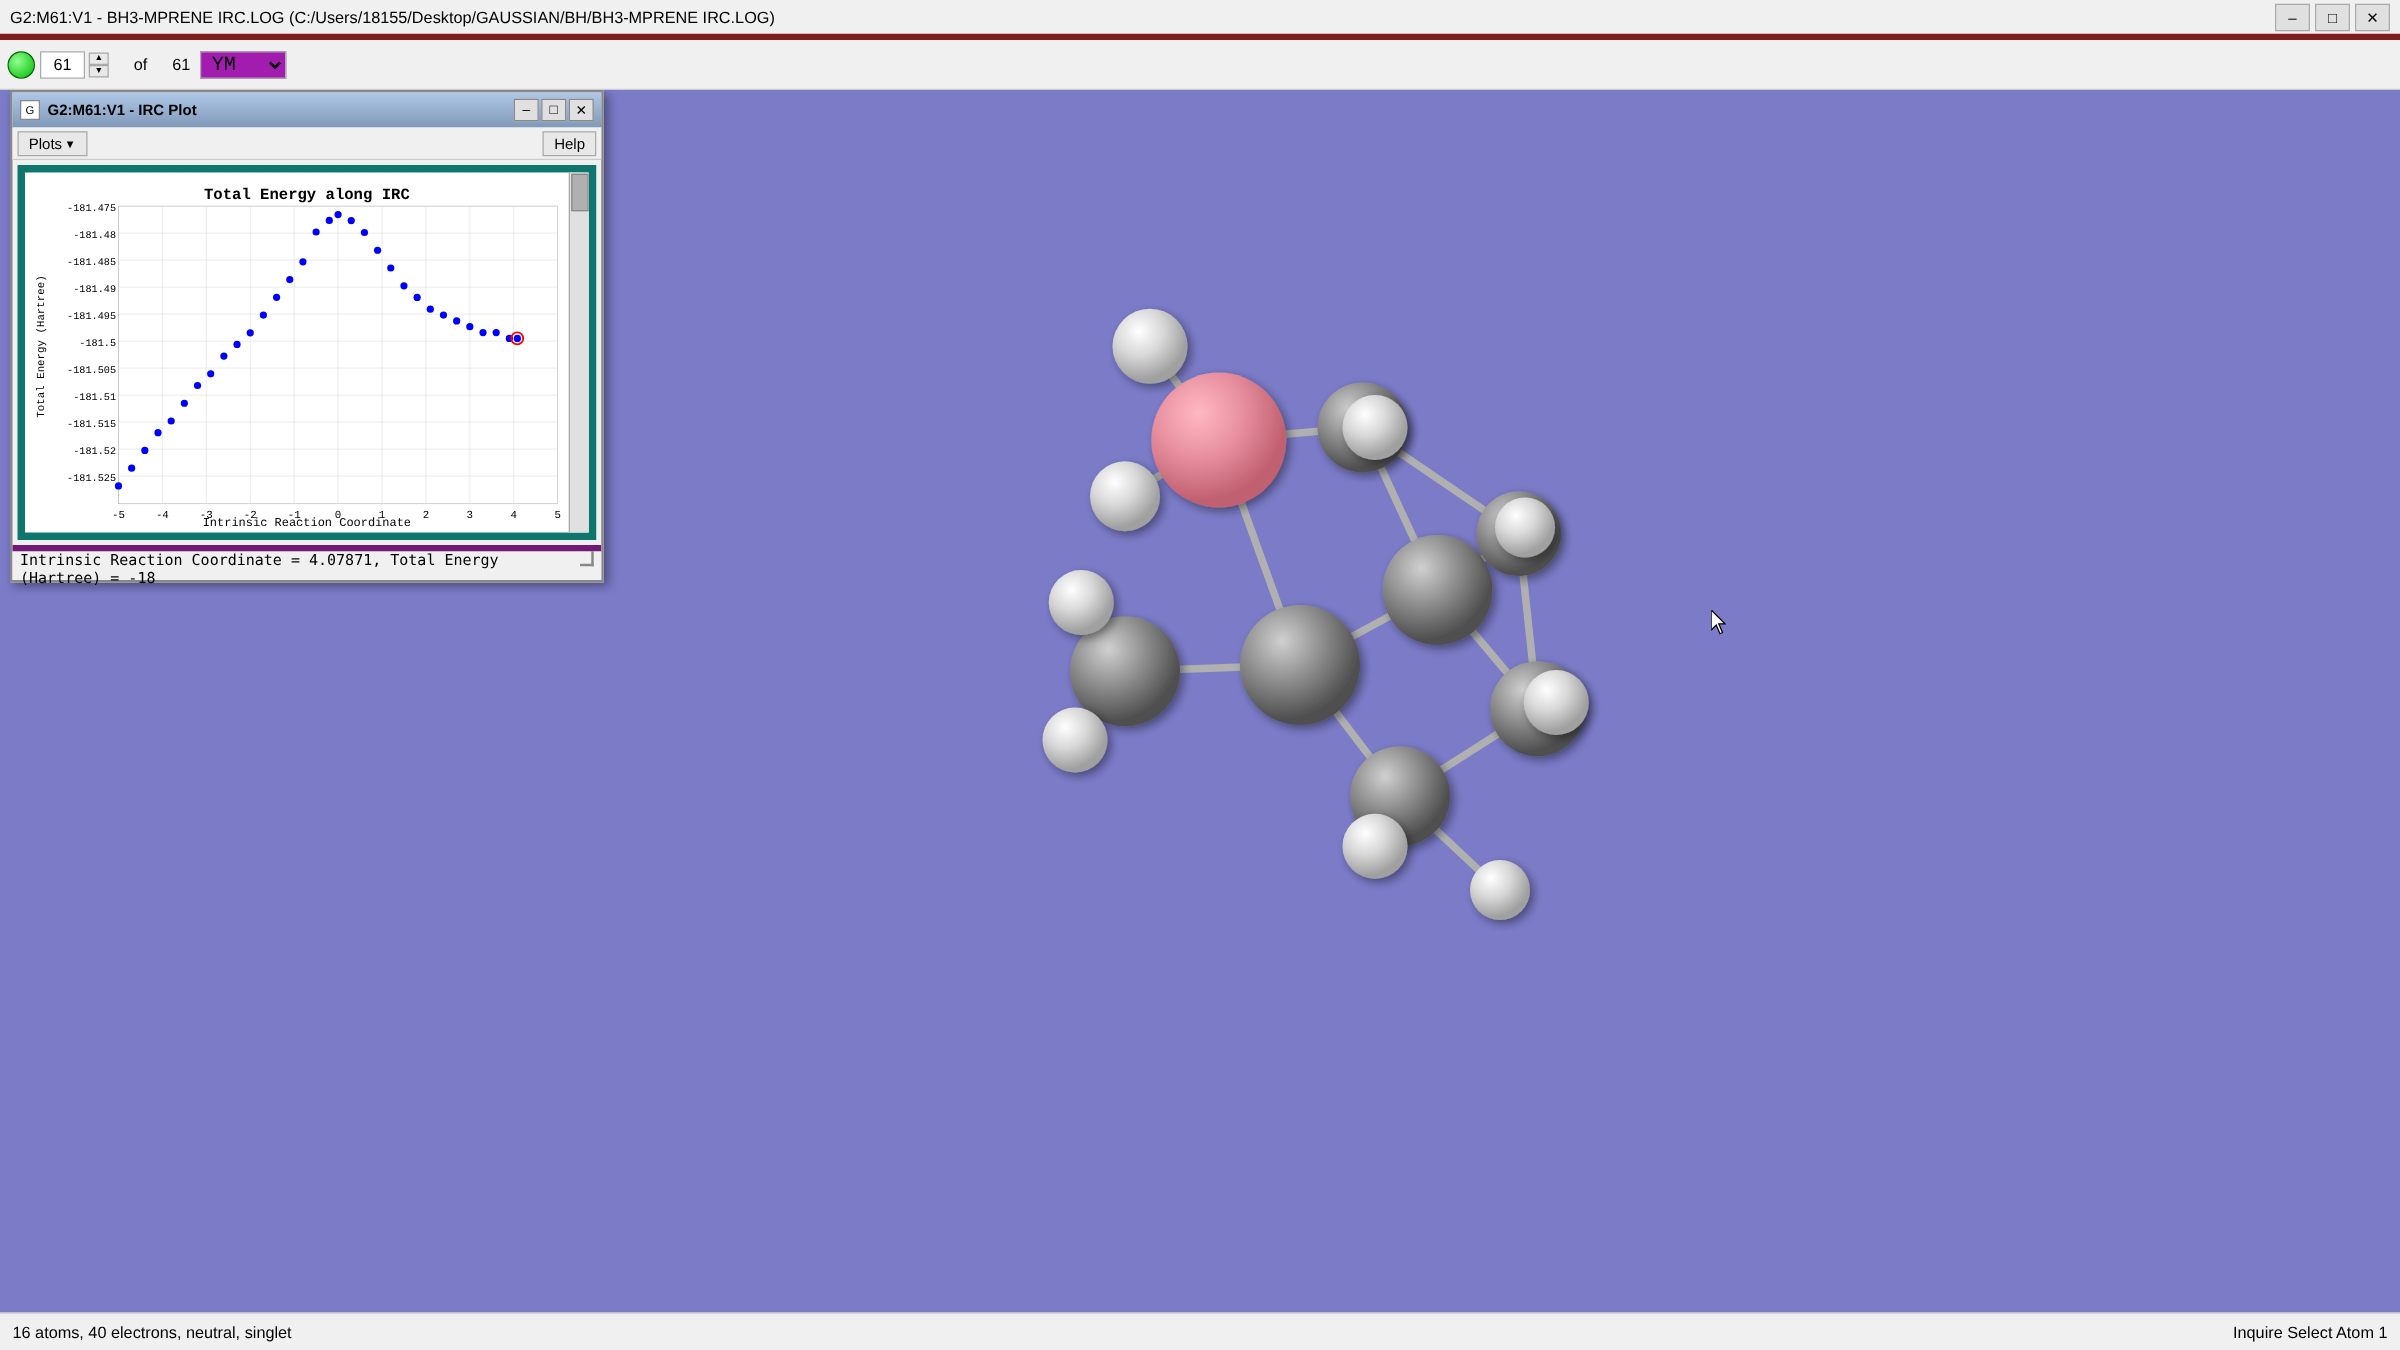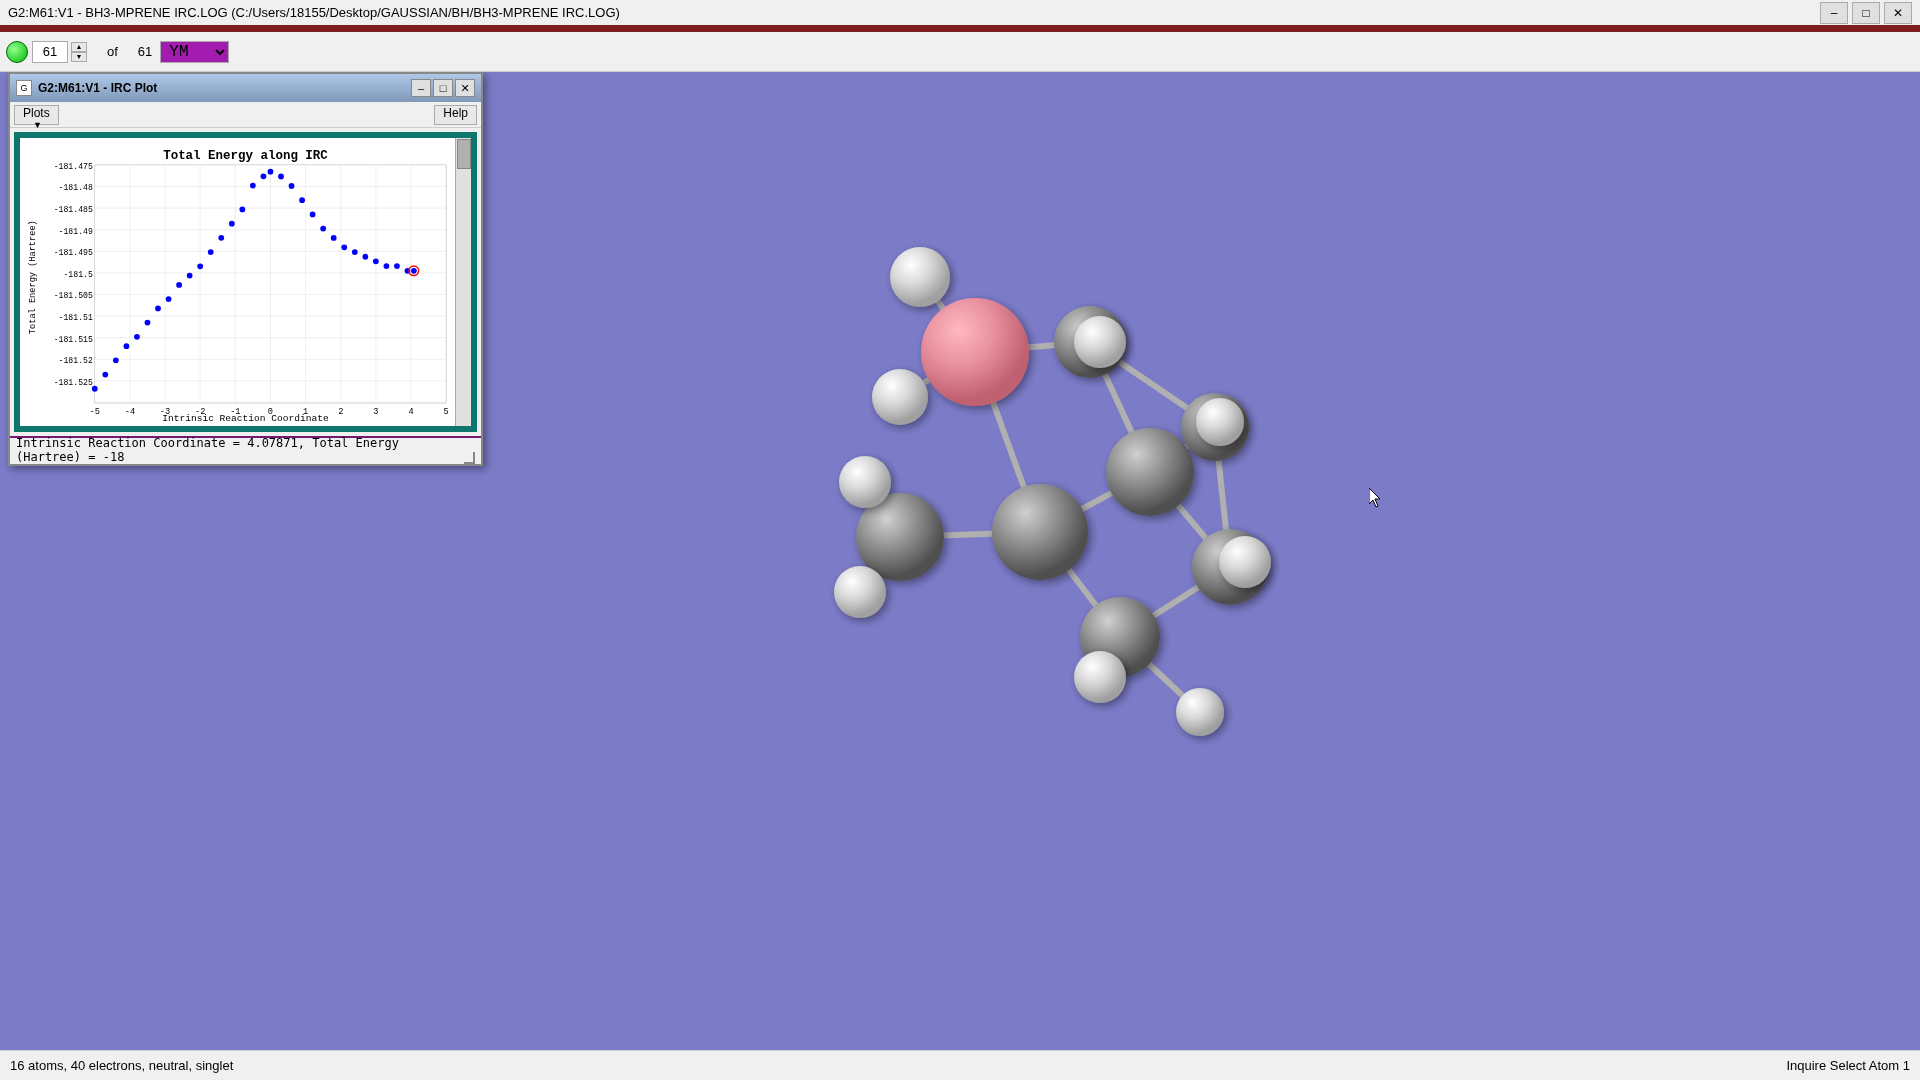--- a/index.html
+++ b/index.html
@@ -10,21 +10,21 @@
       font-family: Arial, sans-serif;
       background: #7b7bc8;
       position: relative;
     }
 
     
     #title-bar {
       width: 100%;
       height: 32px;
       background: #f0f0f0;
-      border-bottom: 7px solid #7f1d1d;
+      border-bottom: 5px solid #7f1d1d;
       display: flex;
       align-items: center;
       justify-content: space-between;
       padding: 0 8px;
       position: absolute;
       top: 0;
       left: 0;
       z-index: 100;
     }
     #title-text {
@@ -212,21 +212,20 @@
     }
     .irc-menu-btn {
       height: 20px;
       padding: 0 8px;
       background: #e8e8e8;
       border: 1px solid #aaa;
       cursor: pointer;
       font-size: 12px;
       display: flex;
       align-items: center;
-      flex-direction: column;
     }
     .irc-menu-help {
       margin-left: auto;
     }
     #irc-plot-area {
       position: relative;
       background: white;
       margin: 4px;
       border: 6px solid #0f766e;
       height: 300px;
@@ -244,23 +243,23 @@
     #irc-scroll-thumb {
       width: 14px;
       height: 30px;
       background: #b0b0b0;
       border: 1px solid #888;
       margin: 1px;
     }
     #irc-status {
       height: 28px;
       background: #f0f0f0;
-      border-top: 2px solid #701a75;
-      display: flex;
-      align-items: flex-end;
+      border-top: 5px solid #701a75;
+      display: flex;
+      align-items: flex-start;
       padding: 0 6px;
       font-size: 12px;
       font-family: monospace;
     }
     #irc-status-resize {
       width: 12px;
       height: 12px;
       border-right: 2px solid #888;
       border-bottom: 2px solid #888;
       margin-left: auto;

